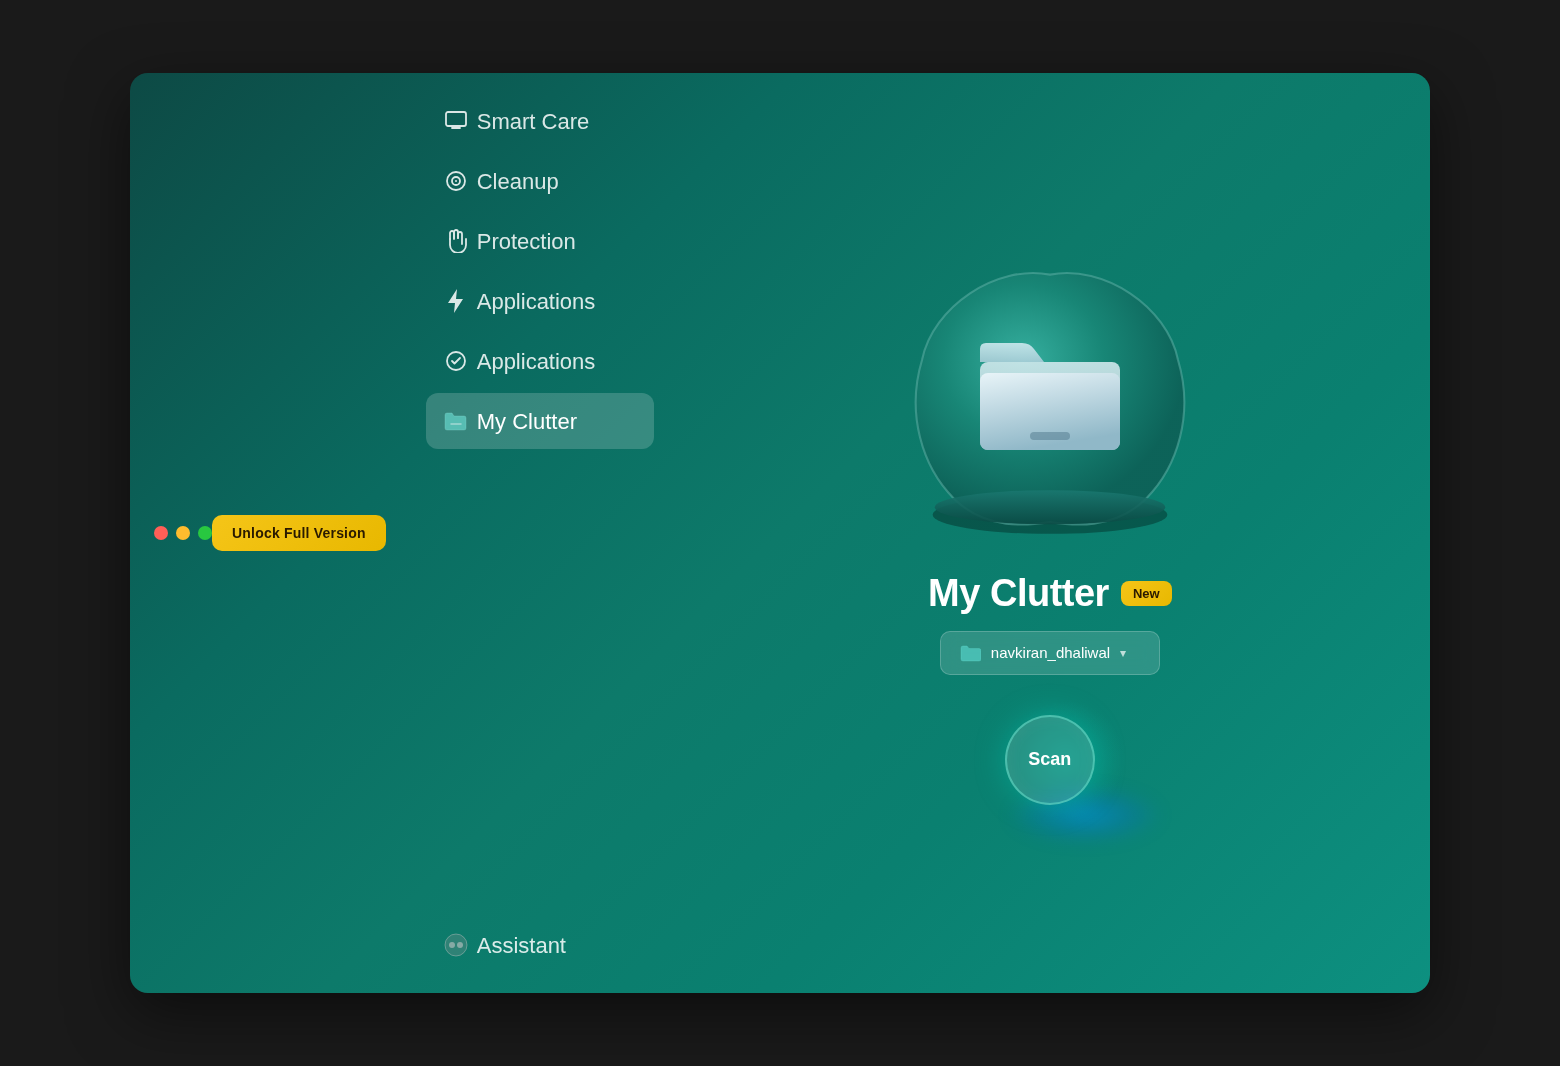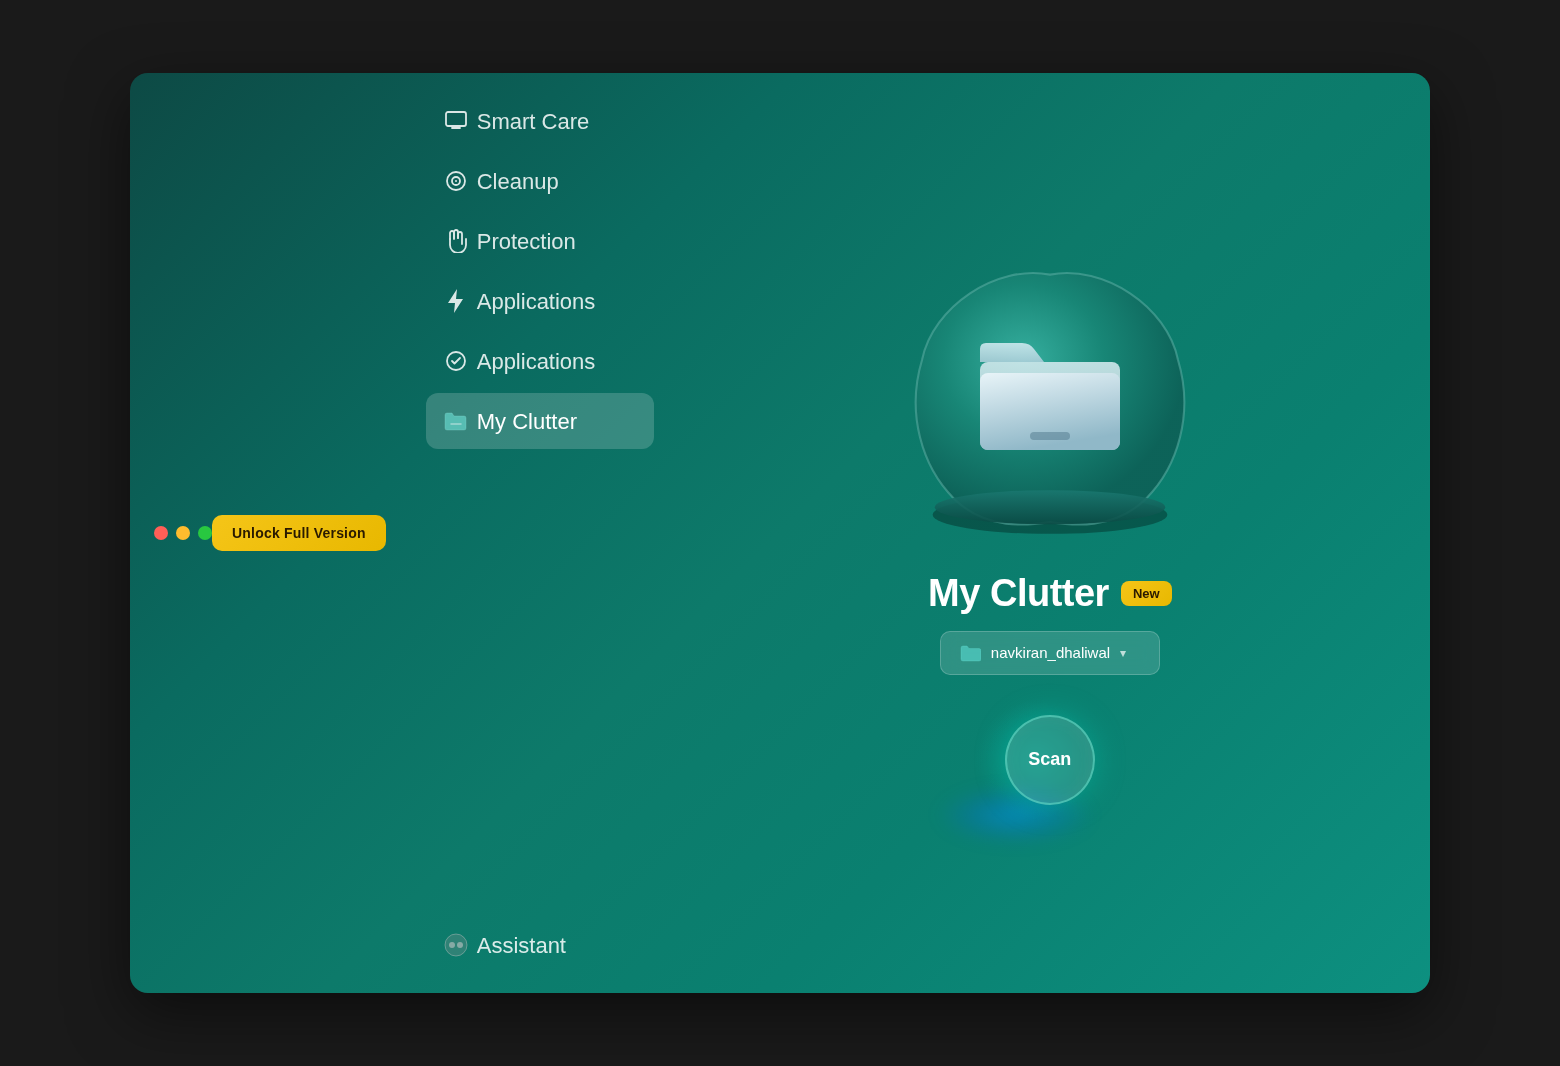--- a/index.html
+++ b/index.html
@@ -199,21 +199,21 @@
     .dropdown-chevron {
       color: rgba(255,255,255,0.7);
       font-size: 12px;
     }
 
     
     .scan-button-container {
       position: relative;
       display: flex;
       align-items: center;
-      justify-content: flex-end;
+      justify-content: flex-start;
     }
 
     .scan-glow {
       position: absolute;
       width: 120px;
       height: 120px;
       border-radius: 50%;
       background: radial-gradient(circle, rgba(0,200,180,0.3) 0%, transparent 70%);
       animation: pulse 2s ease-in-out infinite;
     }

